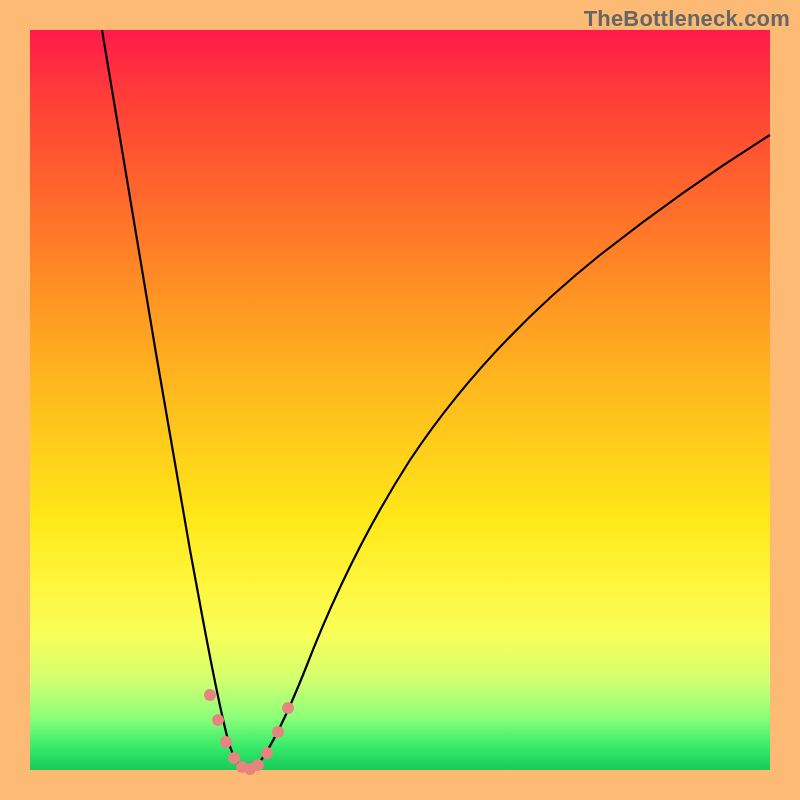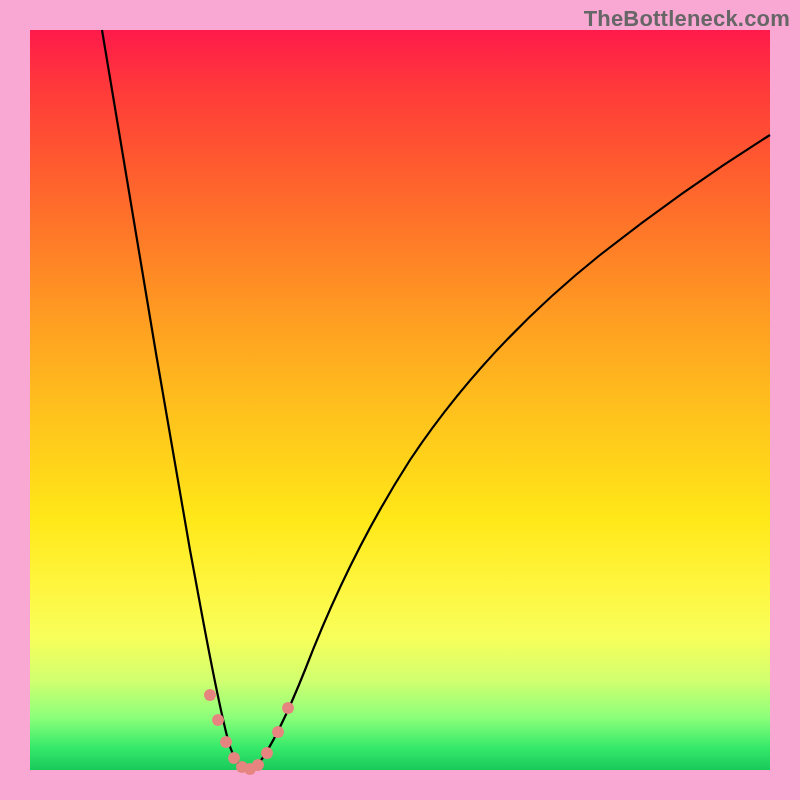--- a/index.html
+++ b/index.html
@@ -8,21 +8,21 @@
     width: 800px;
     height: 800px;
     background: #000;
     overflow: hidden;
     font-family: Arial, Helvetica, sans-serif;
   }
   .frame {
     position: relative;
     width: 800px;
     height: 800px;
-    background: #f9a8d4;
+    background: #fdba74;
   }
   .watermark {
     position: absolute;
     top: 6px;
     right: 10px;
     color: #666;
     font-size: 22px;
     font-weight: 600;
     letter-spacing: 0.2px;
     z-index: 10;

